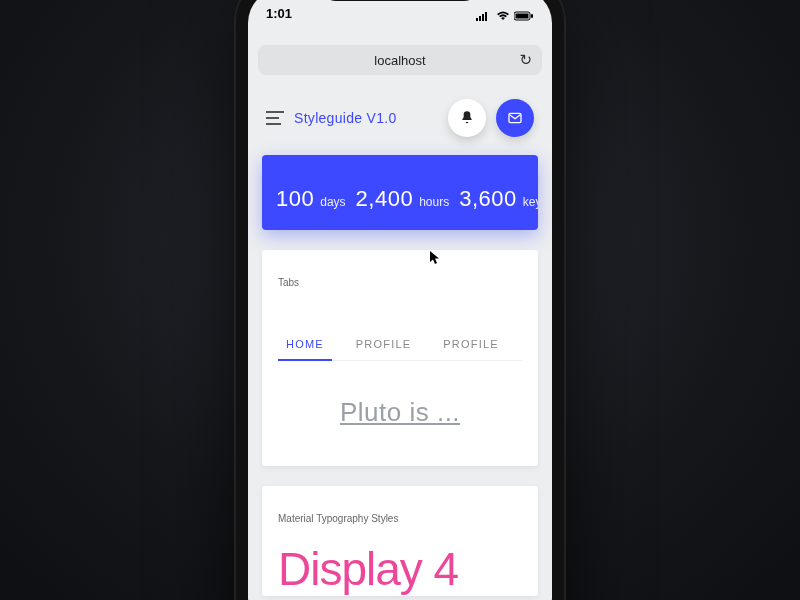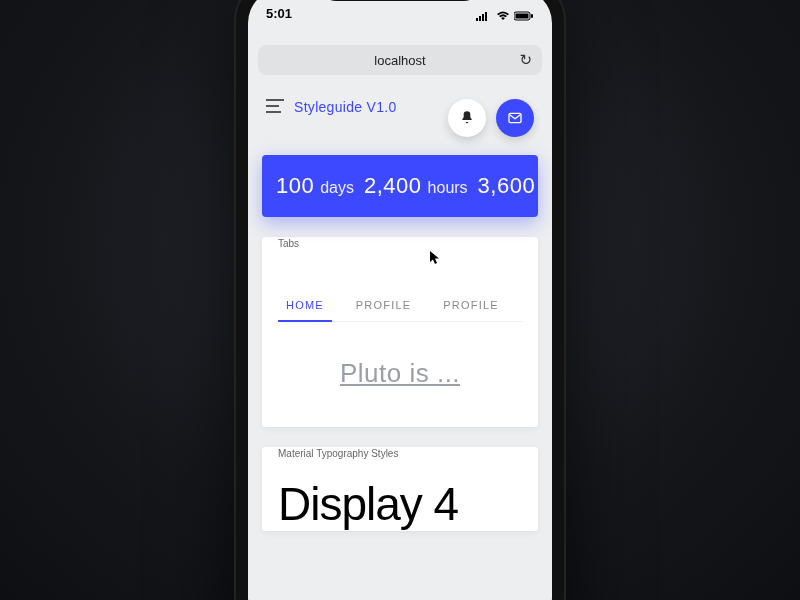--- a/index.html
+++ b/index.html
@@ -46,21 +46,21 @@
     display: flex; align-items: center; justify-content: center;
     position: relative;
     font-size: 13px; color: #222;
   }
   .refresh {
     position: absolute; right: 10px; top: 50%; transform: translateY(-50%);
     font-size: 15px; color: #333;
   }
   .content { padding: 0 14px; }
   .header-row {
-    display: flex; gap: 10px;
+    display: flex; align-items: center; gap: 10px;
     padding: 10px 4px 18px;
   }
   .menu-icon { width: 18px; height: 14px; display: flex; flex-direction: column; justify-content: space-between; }
   .menu-icon span { display:block; height:2px; background:#555; }
   .menu-icon span:nth-child(2){ width:70%; }
   .menu-icon span:nth-child(3){ width:85%; }
   .title { color: #3d49ff; font-size: 14px; font-weight: 400; letter-spacing: .3px; flex:1; }
   .circ-btn {
     width: 38px; height: 38px; border-radius: 50%;
     display: flex; align-items: center; justify-content: center;
@@ -70,45 +70,45 @@
   .mail-btn { background: #3d49ff; color:#fff; }
   .stats-card {
     background: #3d49ff;
     border-radius: 4px;
     padding: 18px 14px;
     color: #fff;
     display: flex; align-items: baseline; gap: 6px;
     box-shadow: 0 6px 18px rgba(61,73,255,0.35);
     position: relative; overflow: hidden;
   }
-  .stats-card .big { font-size: 22px; font-weight: 300; letter-spacing: .5px; }
-  .stats-card .small { font-size: 16px; opacity: .9; margin-right: 4px; }
+  .stats-card .big { font-size: 22px; font-weight: 300; letter-spacing: .5px; margin-top: 13px; }
+  .stats-card .small { font-size: 12px; opacity: .9; margin-right: 4px; }
   .card {
     background: #fff; border-radius: 3px;
-    margin-top: 20px; padding: 1px 16px 20px;
+    margin-top: 20px; padding: 27px 16px 20px;
     box-shadow: 0 2px 6px rgba(0,0,0,0.06);
   }
   .card-label { font-size: 10px; color:#666; margin-bottom: 18px; }
   .tabs-row { display:flex; gap: 28px; border-bottom: 1px solid #eee; padding: 0 6px; margin-top: 44px; }
   .tab { font-size: 11px; letter-spacing: 1.2px; color:#888; padding: 6px 2px 10px; position:relative; }
   .tab.active { color:#3d49ff; }
   .tab.active::after { content:""; position:absolute; left:-6px; right:-6px; bottom:-1px; height:2px; background:#3d49ff; }
   .tab-body { text-align:center; padding: 36px 0 18px; font-size: 26px; font-weight: 200; color:#9aa0a6; letter-spacing:.5px;text-decoration:underline; }
-  .typo-head { font-size: 46px; font-weight: 300; color:#000000; letter-spacing:-1px; margin-top:6px; white-space:nowrap; overflow:hidden; }
+  .typo-head { font-size: 46px; font-weight: 300; color:#ec4899; letter-spacing:-1px; margin-top:6px; white-space:nowrap; overflow:hidden; }
   .cursor { position:absolute; width:10px; height:14px; pointer-events:none; }
 </style>
 </head>
 <body>
 
 <div class="phone">
   <div class="notch"></div>
   <div class="screen">
 
     <div class="status-bar">
-      <span>5:01</span>
+      <span>1:01</span>
       <span class="status-icons">
         <svg width="16" height="10" viewBox="0 0 16 10">
             <rect x="0" y="7" width="2" height="3" fill="#000"></rect>
             <rect x="3" y="5" width="2" height="5" fill="#000"></rect>
             <rect x="6" y="3" width="2" height="7" fill="#000"></rect>
             <rect x="9" y="1" width="2" height="9" fill="#000"></rect>
           </svg>
         <svg width="14" height="10" viewBox="0 0 14 10">
             <path d="M7 9 L5 7 Q7 5.5 9 7 Z M3 5 Q7 1.5 11 5 L9.6 6.3 Q7 4 4.4 6.3 Z M1 3 Q7 -2 13 3 L11.7 4.2 Q7 0.3 2.3 4.2 Z" fill="#000"></path>
           </svg>

